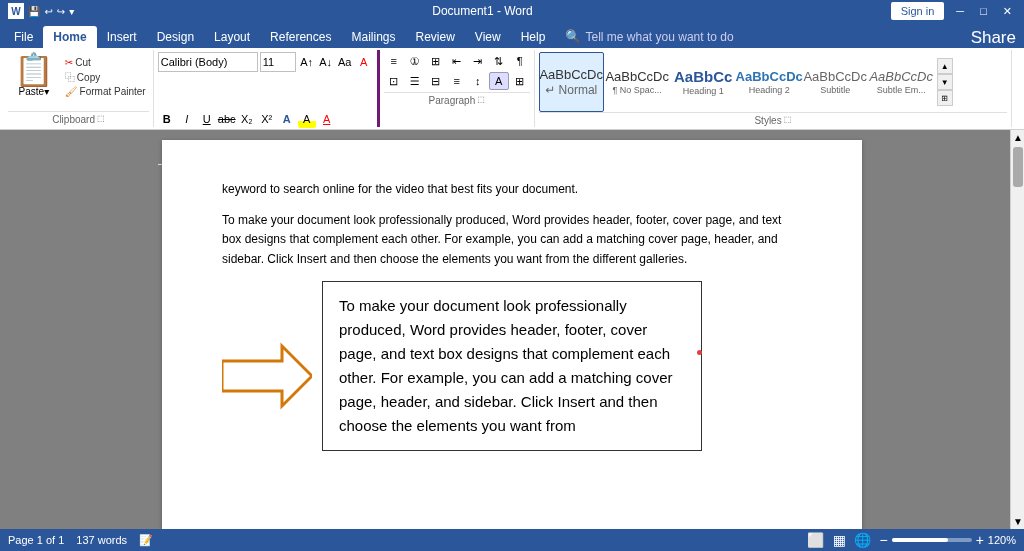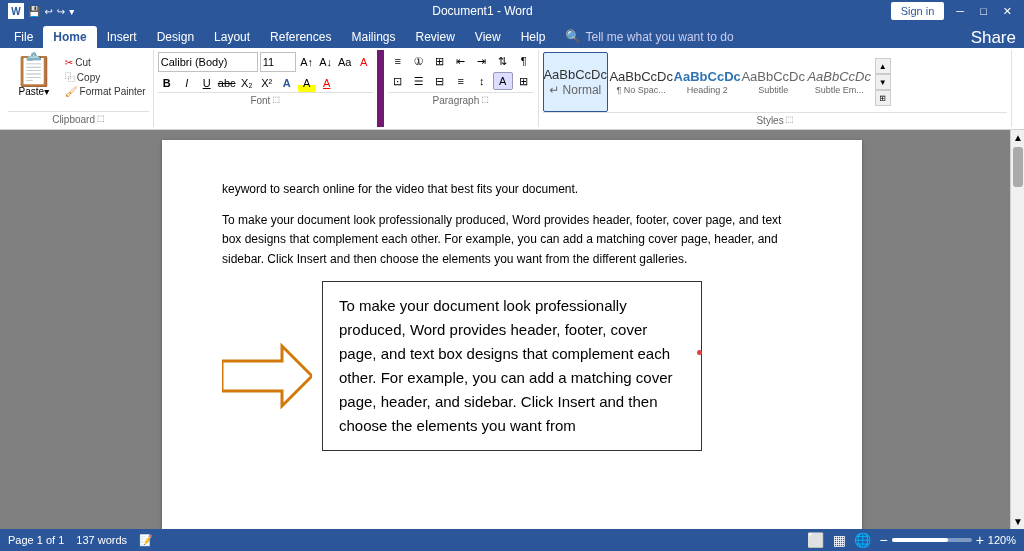--- a/index.html
+++ b/index.html
@@ -59,21 +59,21 @@
       display: flex;
       flex-direction: column;
       align-items: center;
       padding: 2px 6px;
       cursor: pointer;
       border-radius: 3px;
     }
     .clip-btn { font-size: 10px; color: #333; cursor: pointer; padding: 1px 3px; border-radius: 2px; white-space: nowrap; }
 
     
-    .font-group { display: flex; flex-direction: column; border-right: 7px solid #701a75; padding: 2px 4px; }
+    .font-group { display: flex; flex-direction: column; border-right: 3px solid #701a75; padding: 2px 4px; gap: 36px; }
     .font-row { display: flex; align-items: center; gap: 2px; margin-bottom: 2px; }
     .font-select {
       height: 20px;
       font-size: 11px;
       border: 1px solid #c0c0c0;
       padding: 0 2px;
       width: 100px;
       background: white;
       cursor: pointer;
     }
@@ -364,20 +364,24 @@
       <div class="style-item active">
         <div class="style-preview" style="font-size:13px; color:#333;">AaBbCcDc</div>
         <div class="style-label" style="font-size:12px;">↵ Normal</div>
       </div>
 
       <div class="style-item">
         <div class="style-preview" style="font-size:13px; color:#333;">AaBbCcDc</div>
         <div class="style-label" style="font-size:9px;">¶ No Spac...</div>
       </div>
 
+      <div class="style-item">
+        <div class="style-preview" style="font-size:15px; color:#2b579a; font-weight:bold;">AaBbCc</div>
+        <div class="style-label" style="font-size:9px;">Heading 1</div>
+      </div>
 
       <div class="style-item">
         <div class="style-preview" style="font-size:13px; color:#2e74b5; font-weight:bold;">AaBbCcDc</div>
         <div class="style-label" style="font-size:9px;">Heading 2</div>
       </div>
 
 
       <div class="style-item">
         <div class="style-preview" style="font-size:13px; color:#666;">AaBbCcDc</div>
         <div class="style-label" style="font-size:9px;">Subtitle</div>

